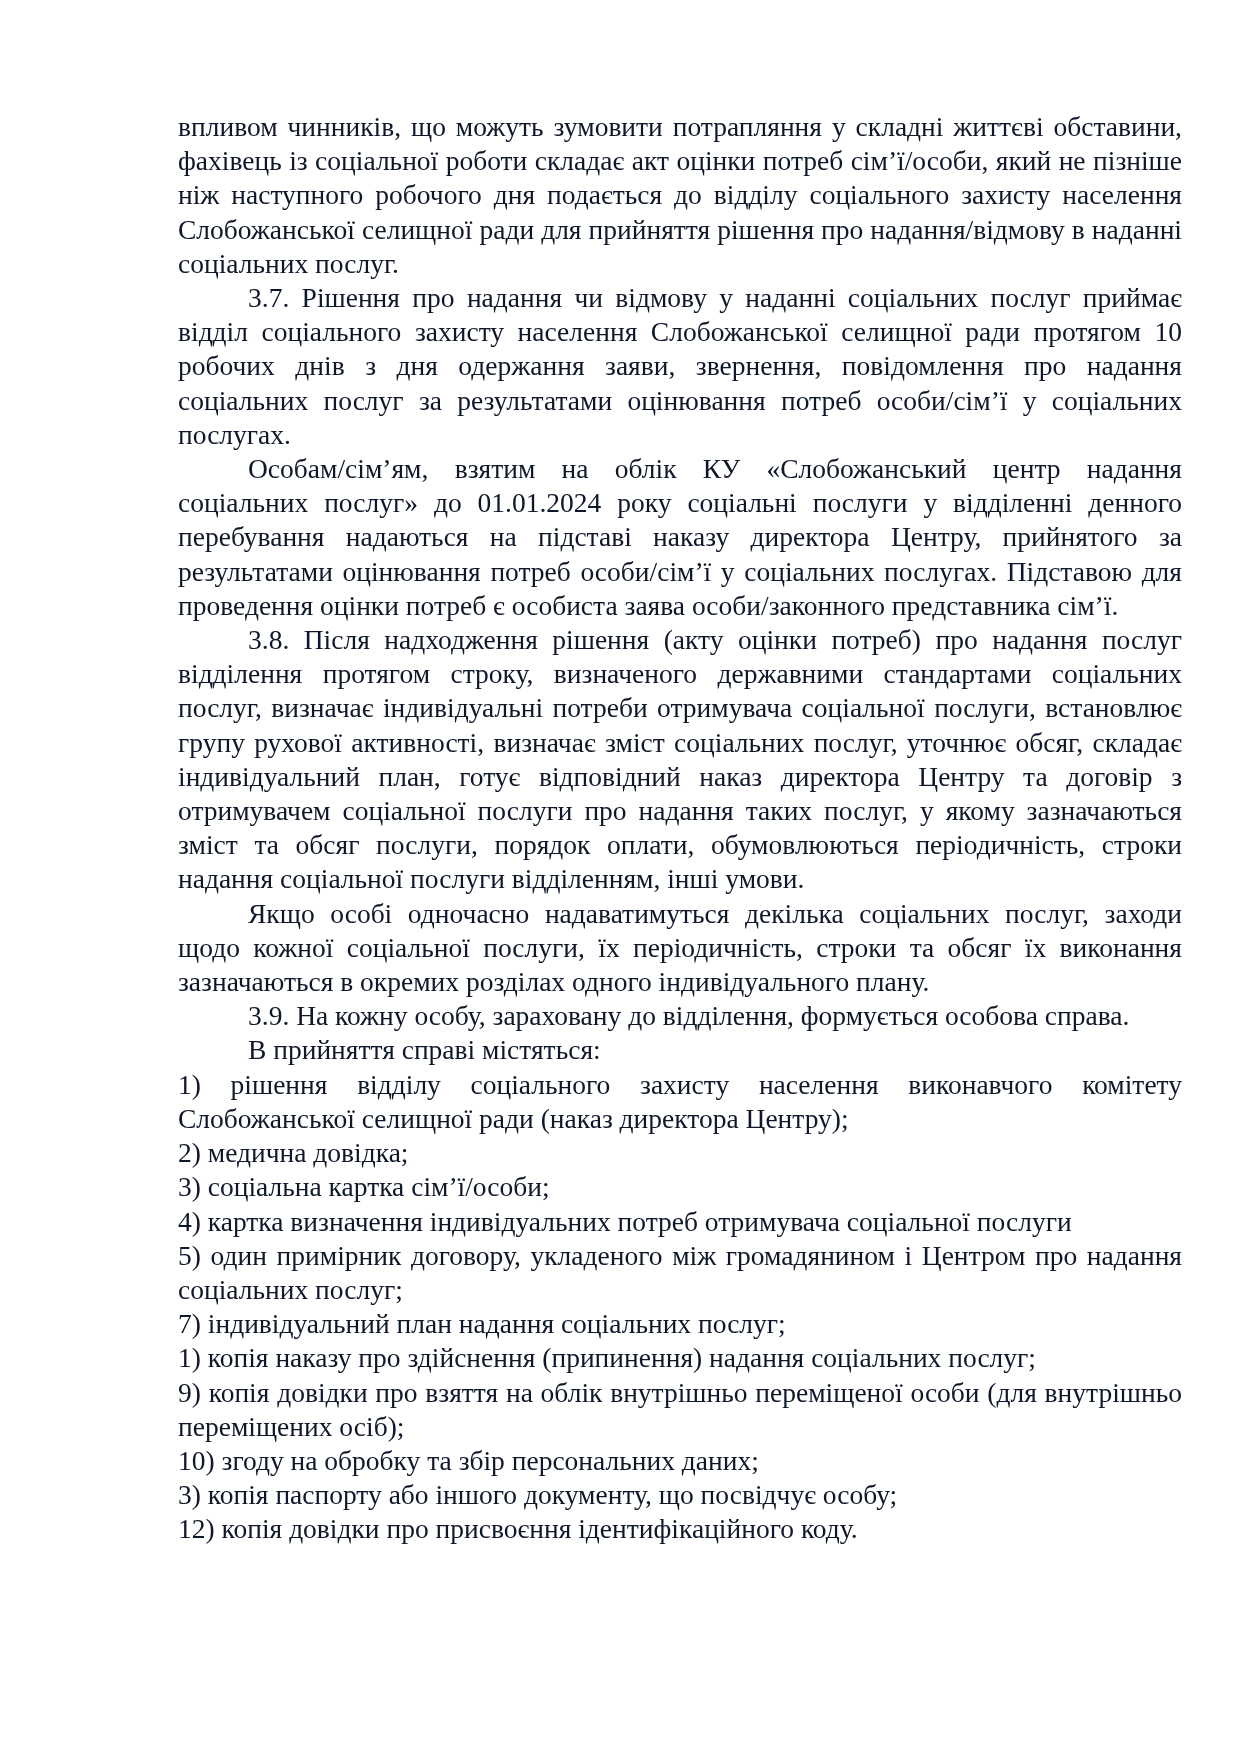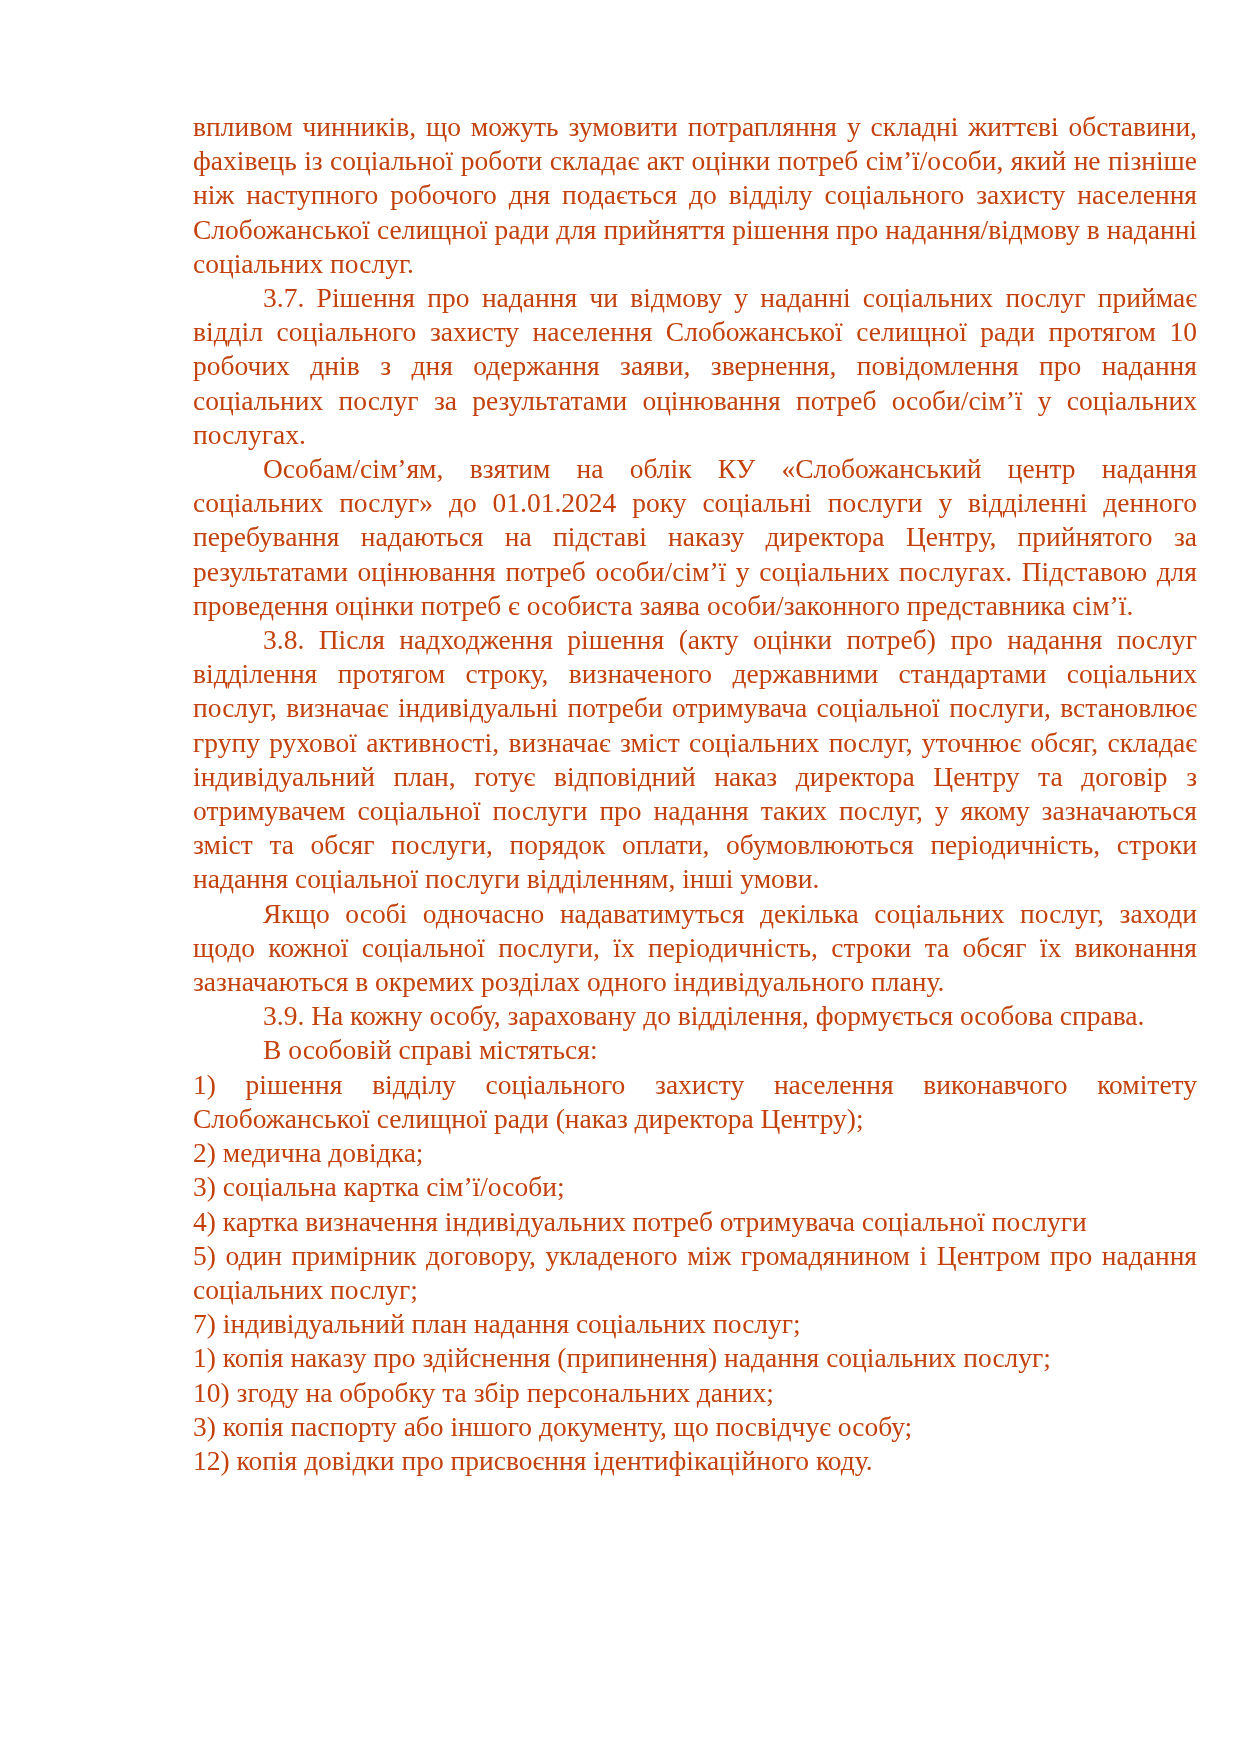--- a/index.html
+++ b/index.html
@@ -14,23 +14,22 @@
     overflow: hidden;
   }
   .page {
     position: absolute;
     left: 178px;
     top: 110px;
     width: 1004px;
     font-family: "Liberation Serif", "DejaVu Serif", serif;
     font-size: 27.5px;
     line-height: 34.2px;
-    color: #c2410c;
+    color: #0f172a;
     text-align: justify;
-    margin-left: 15px;
   }
   .para {
     margin: 0;
     padding: 0;
   }
   .indent {
     text-indent: 70px;
   }
   .list-item {
     margin: 0;
@@ -41,27 +40,28 @@
 </head>
 <body>
 
 <div class="page">
   <p class="para">впливом чинників, що можуть зумовити потрапляння у складні життєві обставини, фахівець із соціальної роботи складає акт оцінки потреб сім’ї/особи, який не пізніше ніж наступного робочого дня подається до відділу соціального захисту населення Слобожанської селищної ради для прийняття рішення про надання/відмову в наданні соціальних послуг.</p>
   <p class="para indent">3.7. Рішення про надання чи відмову у наданні соціальних послуг приймає відділ соціального захисту населення Слобожанської селищної ради протягом 10 робочих днів з дня одержання заяви, звернення, повідомлення про надання соціальних послуг за результатами оцінювання потреб особи/сім’ї у соціальних послугах.</p>
   <p class="para indent">Особам/сім’ям, взятим на облік КУ «Слобожанський центр надання соціальних послуг» до 01.01.2024 року соціальні послуги у відділенні денного перебування надаються на підставі наказу директора Центру, прийнятого за результатами оцінювання потреб особи/сім’ї у соціальних послугах. Підставою для проведення оцінки потреб є особиста заява особи/законного представника сім’ї.</p>
   <p class="para indent">3.8. Після надходження рішення (акту оцінки потреб) про надання послуг відділення протягом строку, визначеного державними стандартами соціальних послуг, визначає індивідуальні потреби отримувача соціальної послуги, встановлює групу рухової активності, визначає зміст соціальних послуг, уточнює обсяг, складає індивідуальний план, готує відповідний наказ директора Центру та договір з отримувачем соціальної послуги про надання таких послуг, у якому зазначаються зміст та обсяг послуги, порядок оплати, обумовлюються періодичність, строки надання соціальної послуги відділенням, інші умови.</p>
   <p class="para indent">Якщо особі одночасно надаватимуться декілька соціальних послуг, заходи щодо кожної соціальної послуги, їх періодичність, строки та обсяг їх виконання зазначаються в окремих розділах одного індивідуального плану.</p>
   <p class="para indent">3.9. На кожну особу, зараховану до відділення, формується особова справа.</p>
-  <p class="para indent">В особовій справі містяться:</p>
+  <p class="para indent">В прийняття справі містяться:</p>
 
   <div>
     <p class="list-item">1) рішення відділу соціального захисту населення виконавчого комітету Слобожанської селищної ради (наказ директора Центру);</p>
     <p class="list-item">2) медична довідка;</p>
     <p class="list-item">3) соціальна картка сім’ї/особи;</p>
     <p class="list-item">4) картка визначення індивідуальних потреб отримувача соціальної послуги</p>
     <p class="list-item">5) один примірник договору, укладеного між громадянином і Центром про надання соціальних послуг;</p>
     <p class="list-item">7) індивідуальний план надання соціальних послуг;</p>
     <p class="list-item">1) копія наказу про здійснення (припинення) надання соціальних послуг;</p>
+    <p class="list-item">9) копія довідки про взяття на облік внутрішньо переміщеної особи (для внутрішньо переміщених осіб);</p>
     <p class="list-item">10) згоду на обробку та збір персональних даних;</p>
     <p class="list-item">3) копія паспорту або іншого документу, що посвідчує особу;</p>
     <p class="list-item">12) копія довідки про присвоєння ідентифікаційного коду.</p>
   </div>
 </div>
 
 </body></html>

